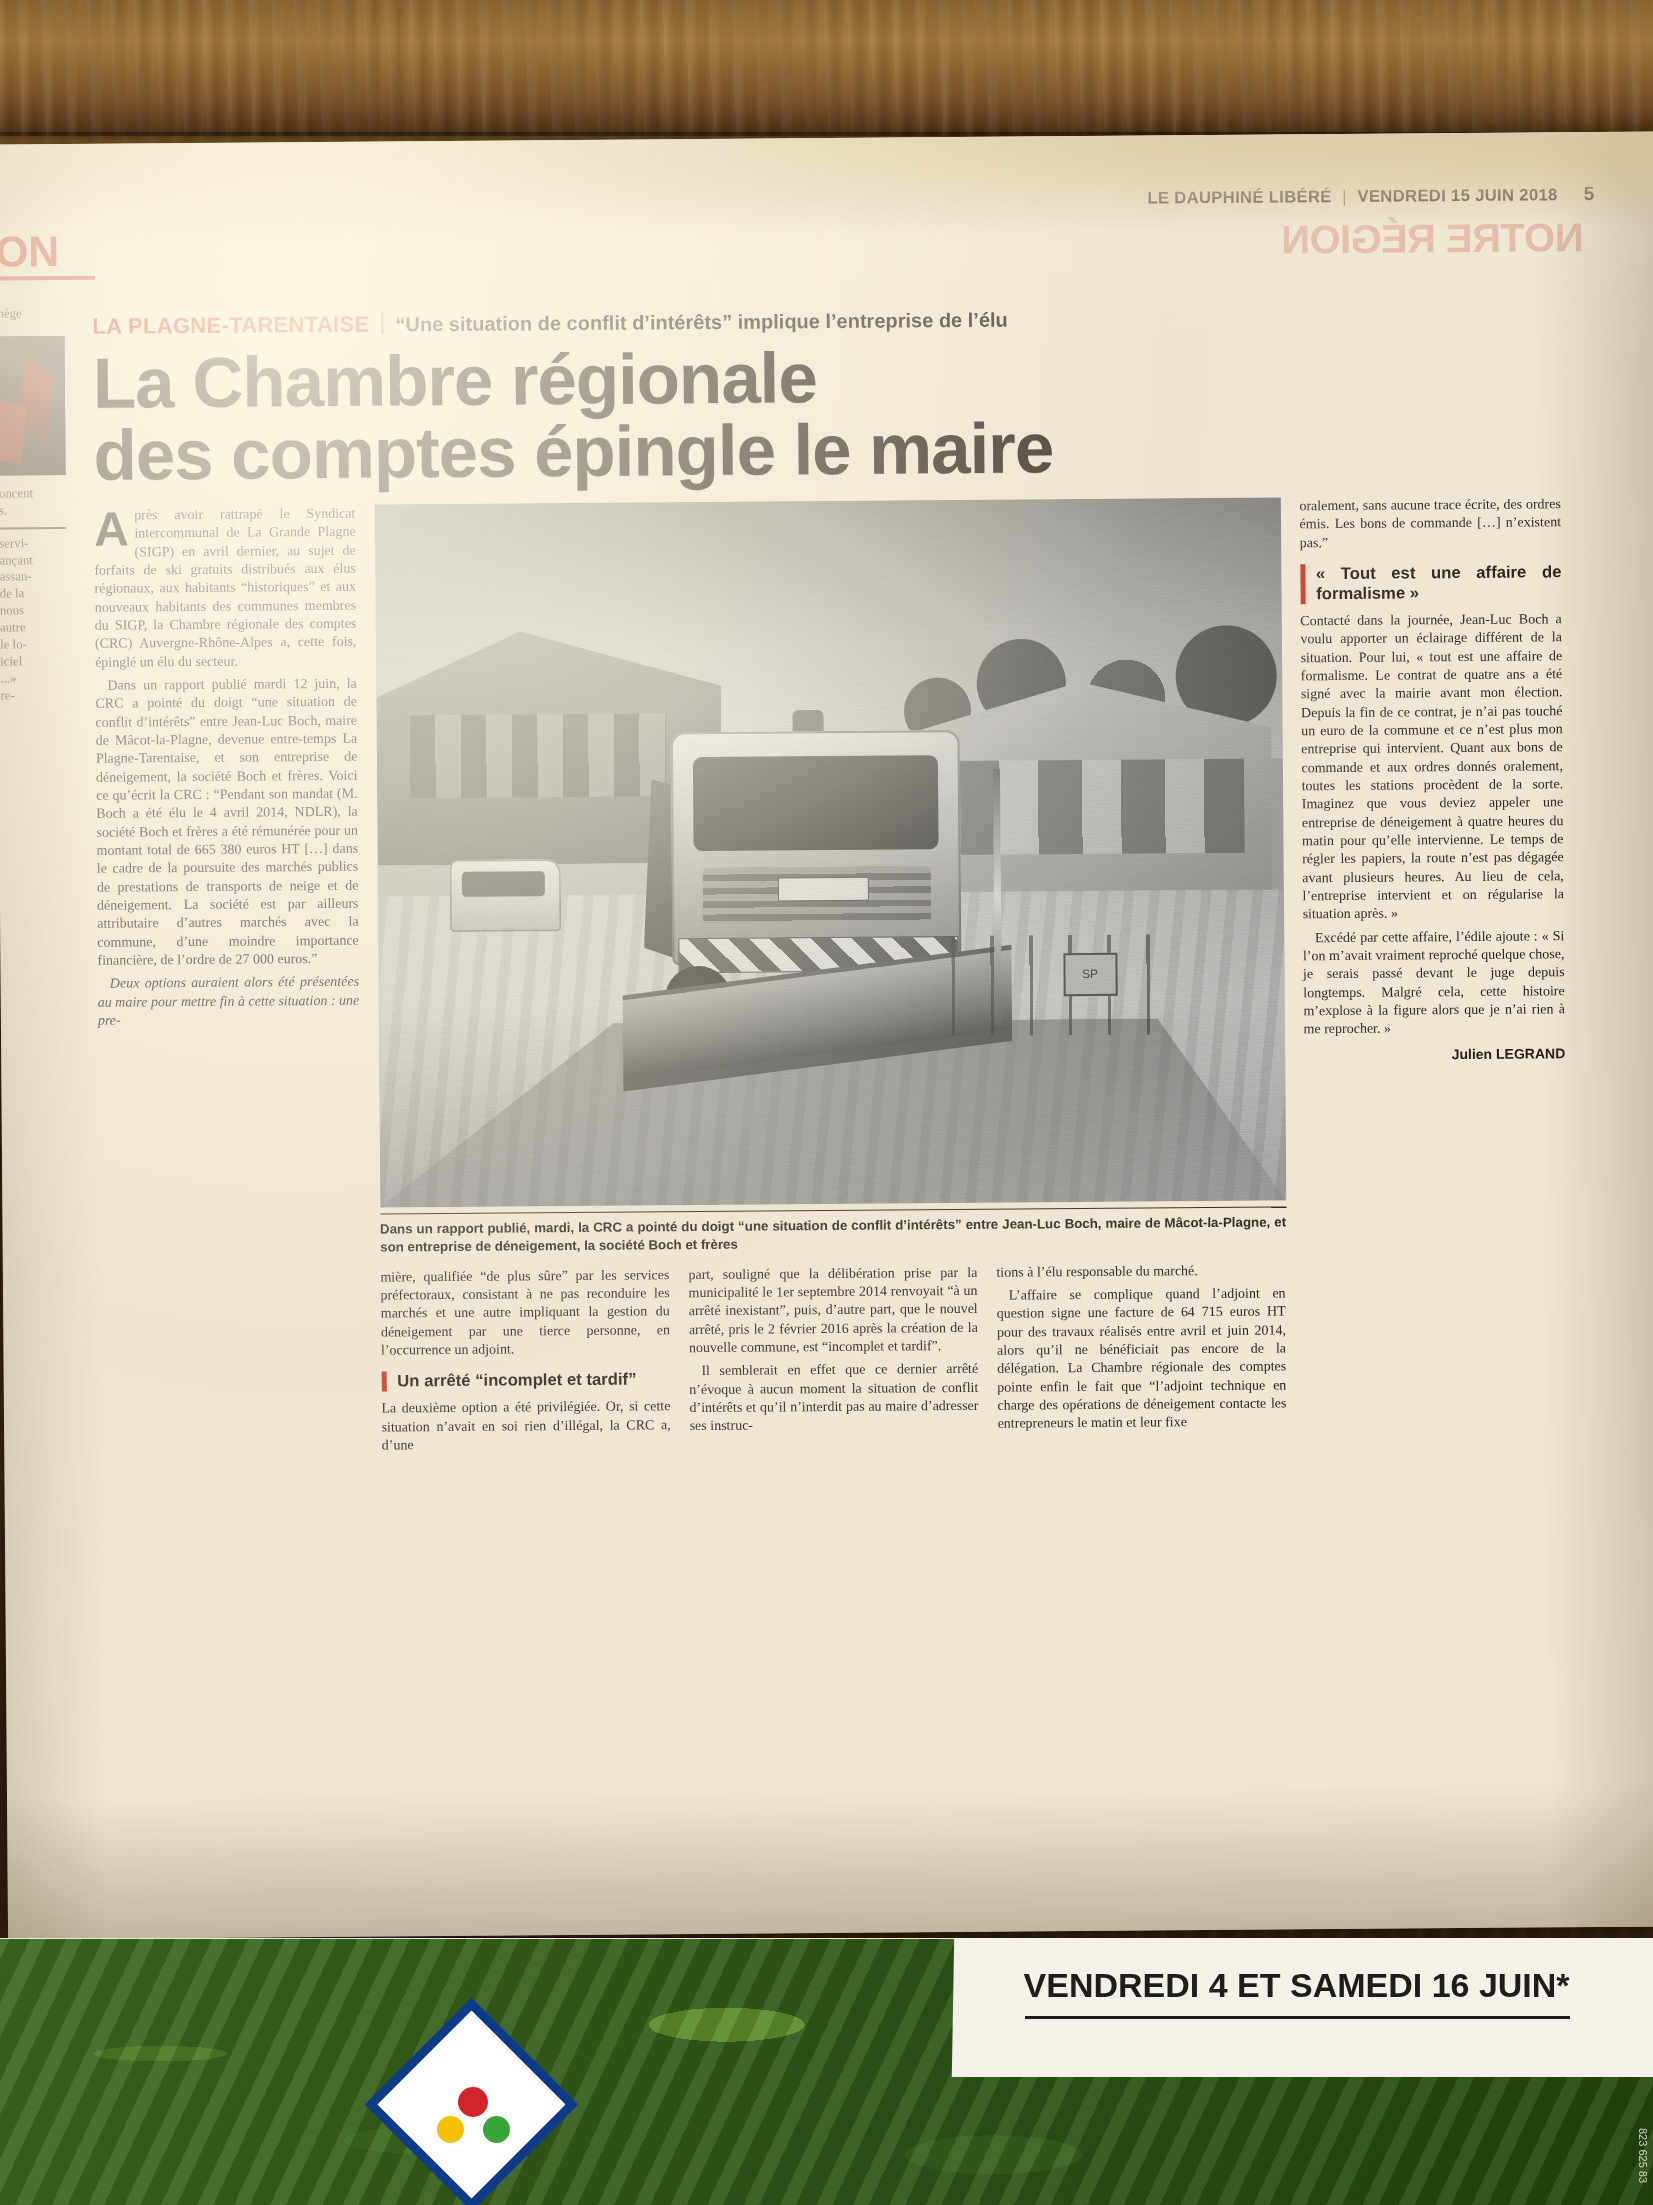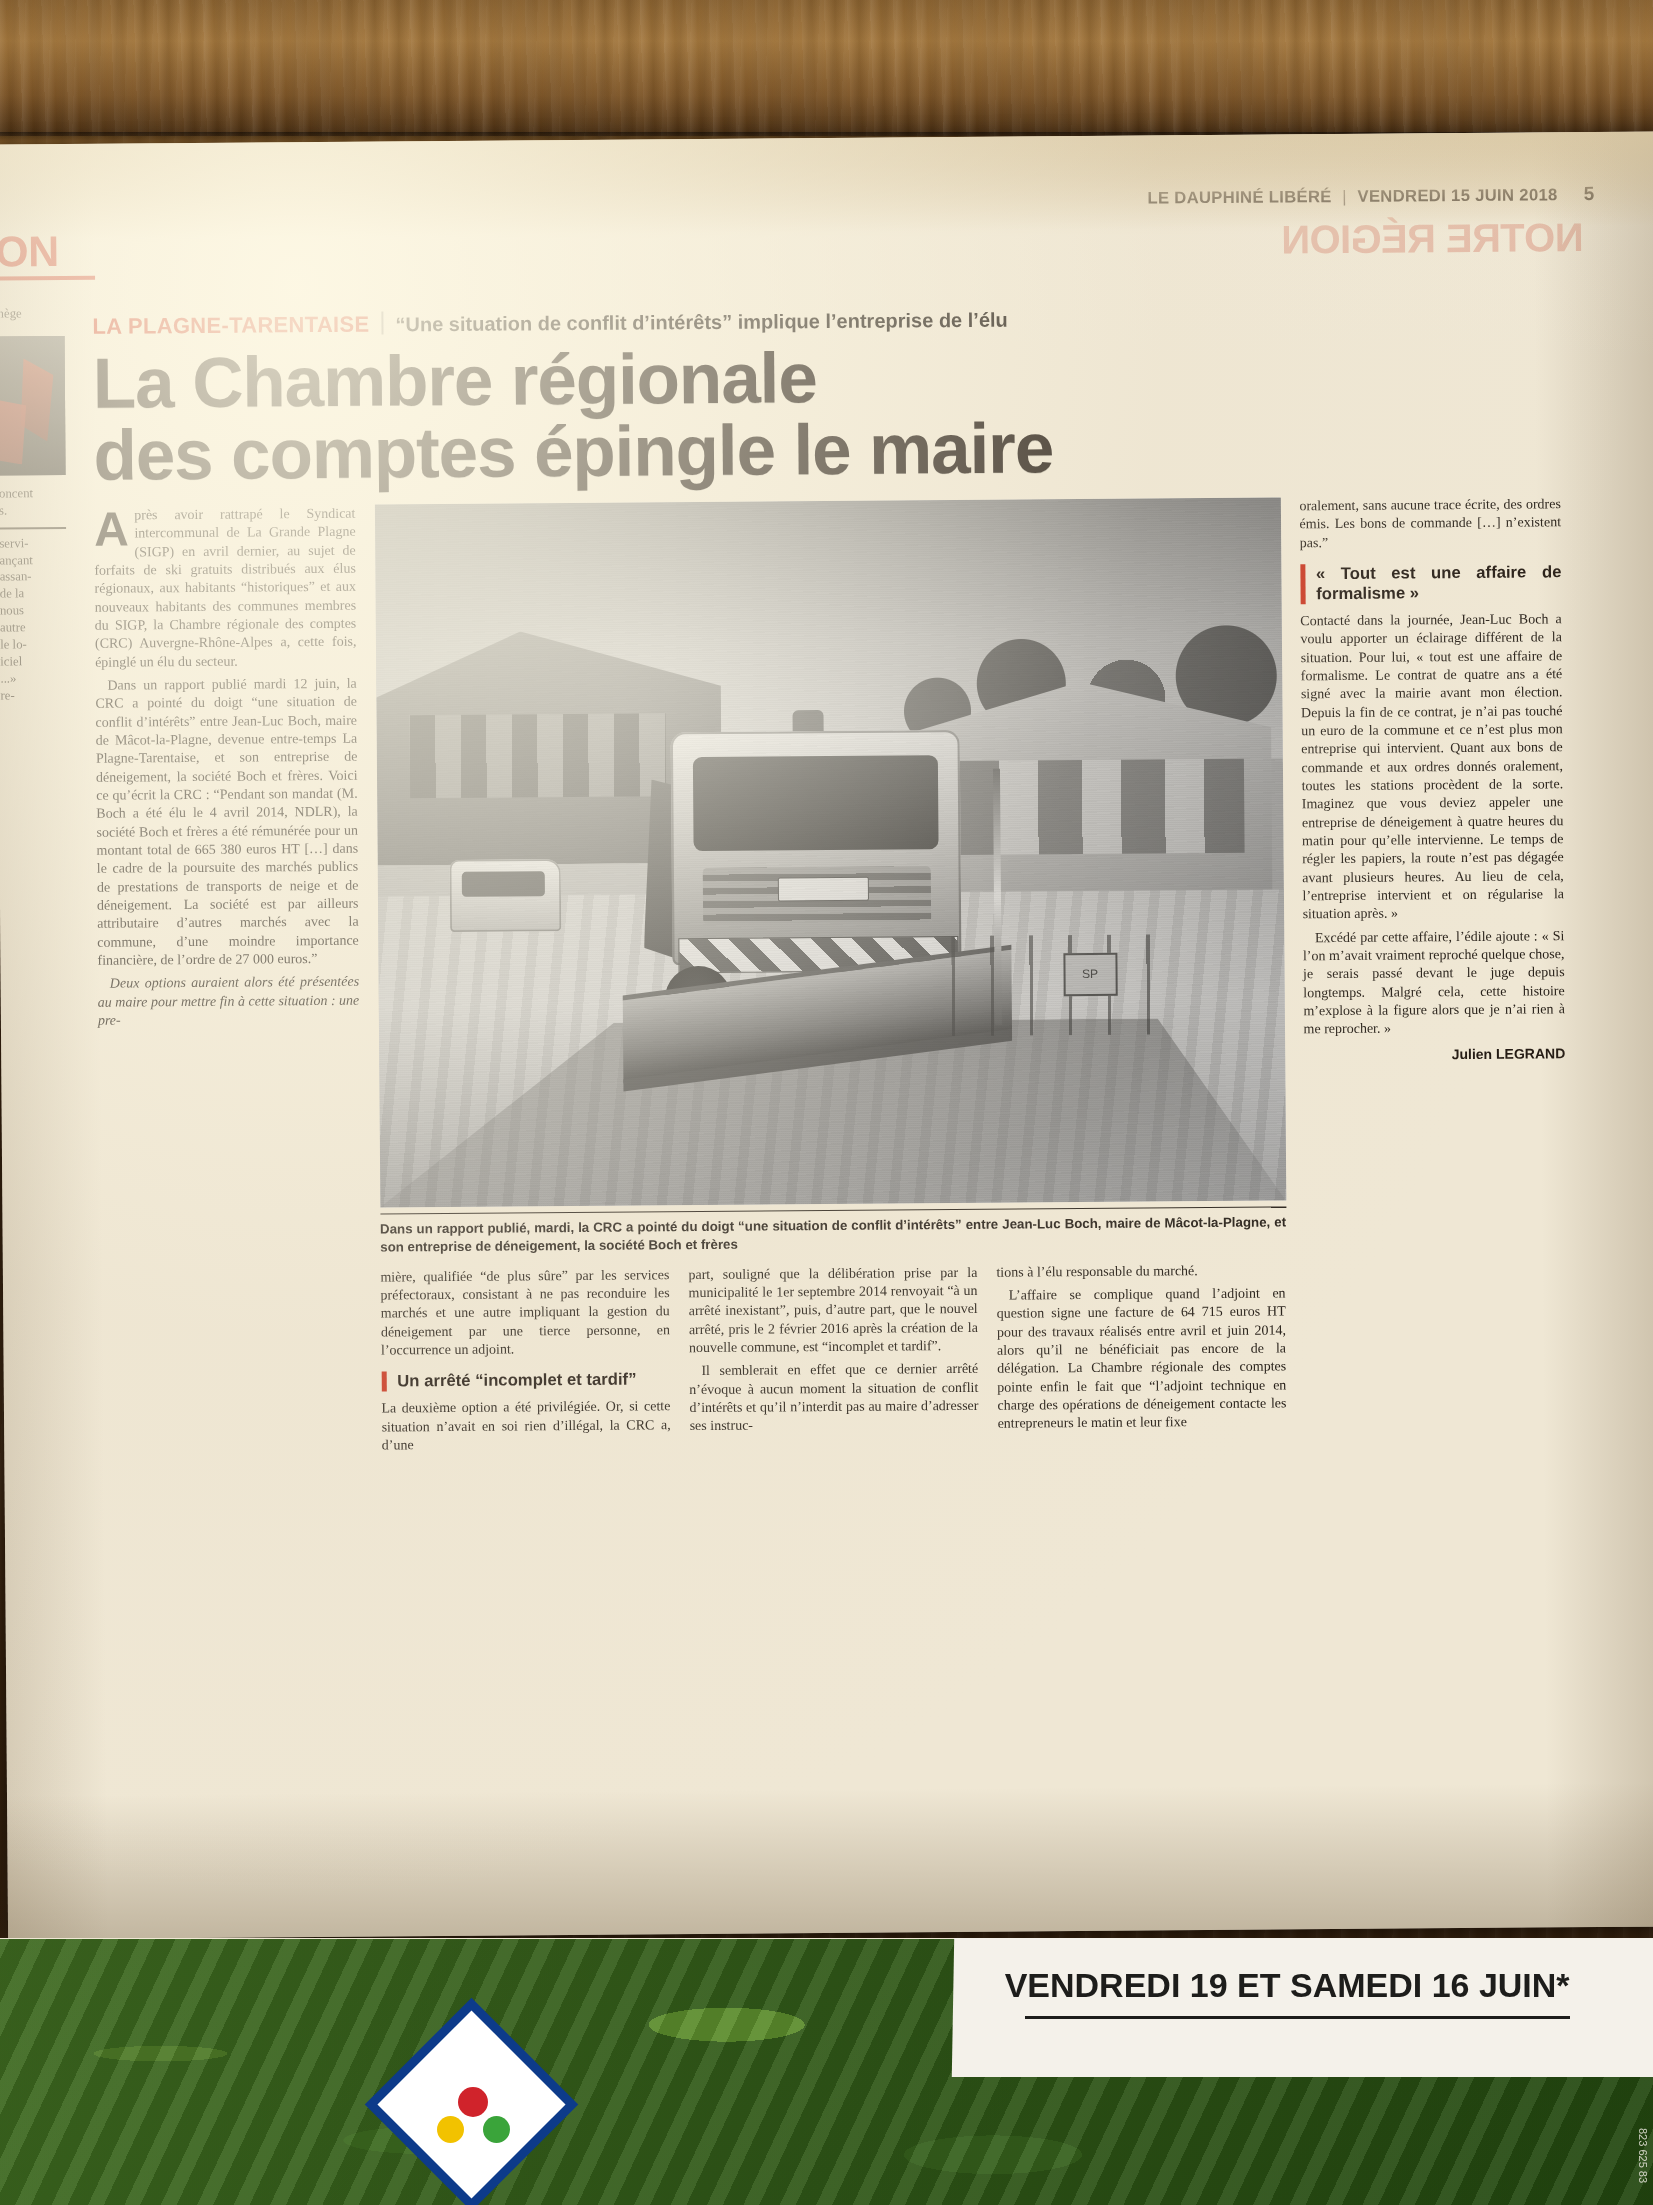--- a/index.html
+++ b/index.html
@@ -602,21 +602,21 @@
   </div>
 
   <div class="paper-fold"></div>
   <div class="paper-shade"></div>
 </div>
 
 <div class="advert">
   <div class="ad-veg"></div>
   <div class="ad-topstrip"></div>
   <div class="ad-white"></div>
-  <div class="ad-date">VENDREDI 19 ET SAMEDI 16 JUIN*</div>
+  <div class="ad-date">VENDREDI 4 ET SAMEDI 16 JUIN*</div>
   <div class="ad-rule"></div>
   <div class="ad-logo">
     <div class="diamond"></div>
     <div class="dot-r"></div>
     <div class="dot-y"></div>
     <div class="dot-g"></div>
   </div>
   <div class="ad-code">823 625 83</div>
 </div>
 

